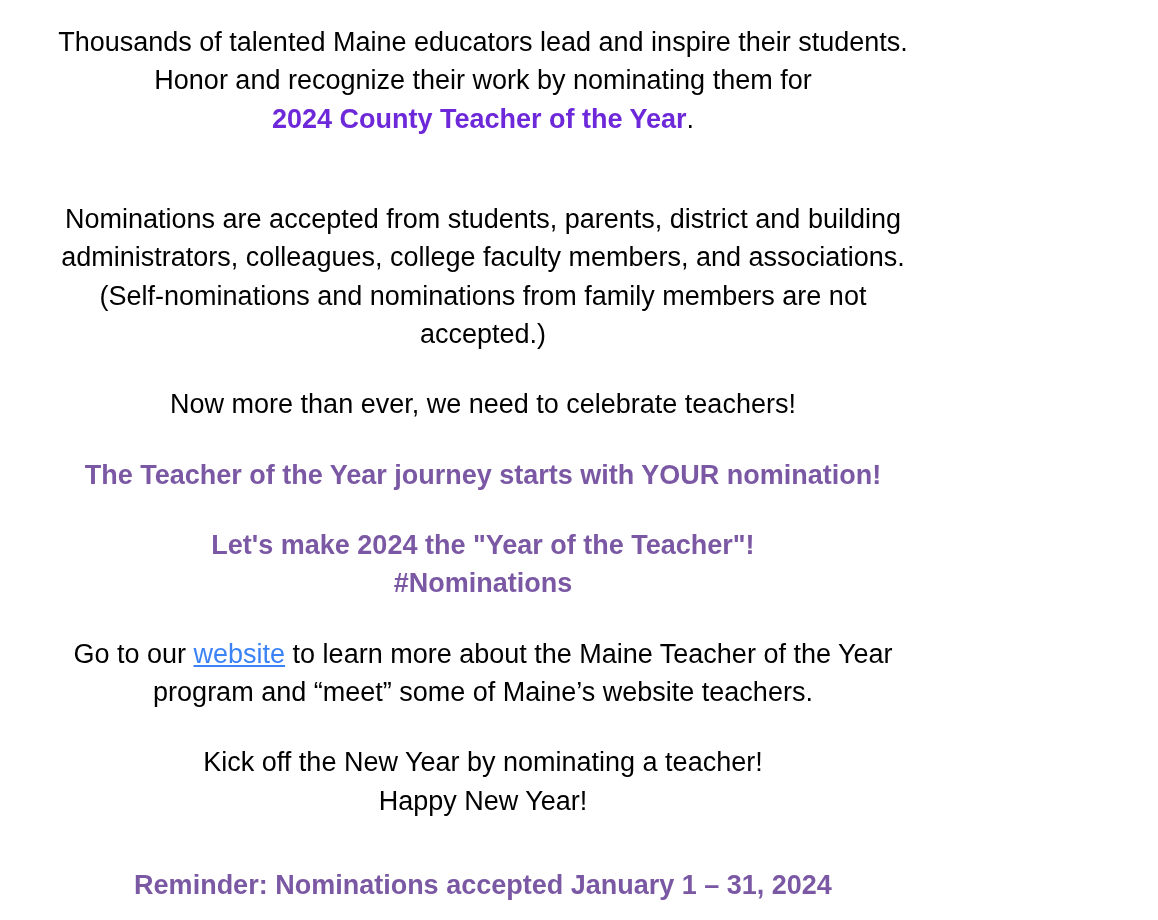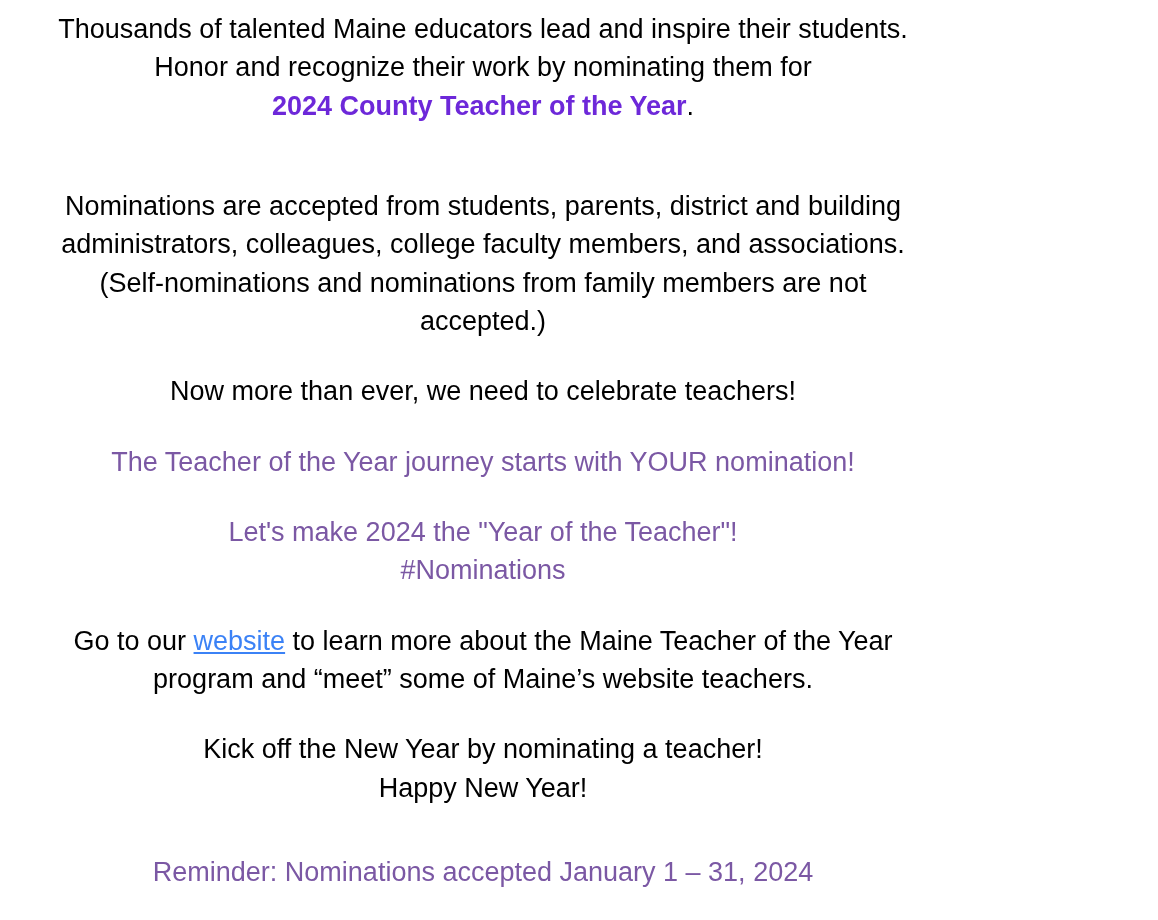--- a/index.html
+++ b/index.html
@@ -10,40 +10,40 @@
   body {
     width: 1158px;
     height: 920px;
     font-family: "Liberation Sans", sans-serif;
     color: #000000;
     overflow: hidden;
   }
   .page {
     width: 966px;
     box-sizing: border-box;
-    padding: 10px 34px 0 34px;
+    padding: 23px 34px 0 34px;
     text-align: center;
   }
   .para {
     text-align: center;
     font-size: 27px;
     line-height: 1.42;
     color: #000000;
     margin: 0;
   }
   .purple {
     color: #6d28d9;
     font-weight: bold;
   }
   .purple-line {
     text-align: center;
     font-size: 27px;
     line-height: 1.42;
     color: #7b58a4;
-    font-weight: normal;
+    font-weight: bold;
     margin: 0;
   }
   .gap-lg { height: 62px; }
   .gap-md { height: 32px; }
   .gap-xs { height: 14px; }
   .link {
     text-decoration: underline;
     color: #3b82f6;
     cursor: pointer;
   }

